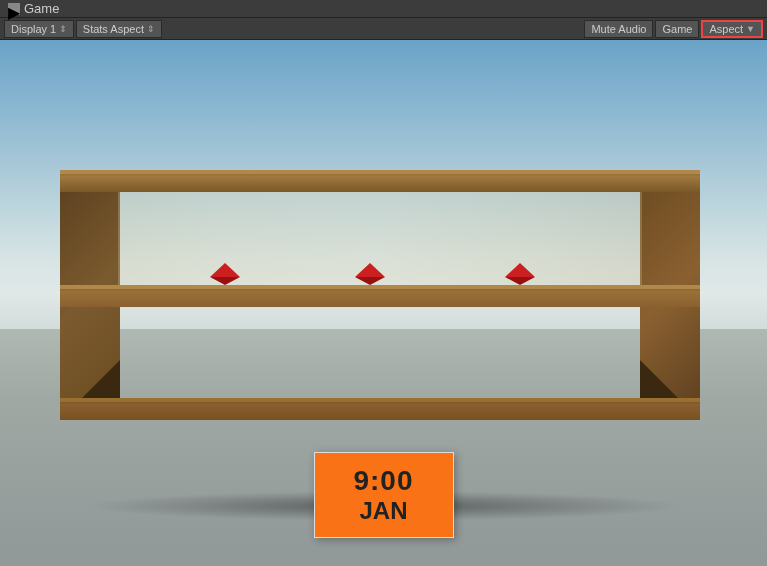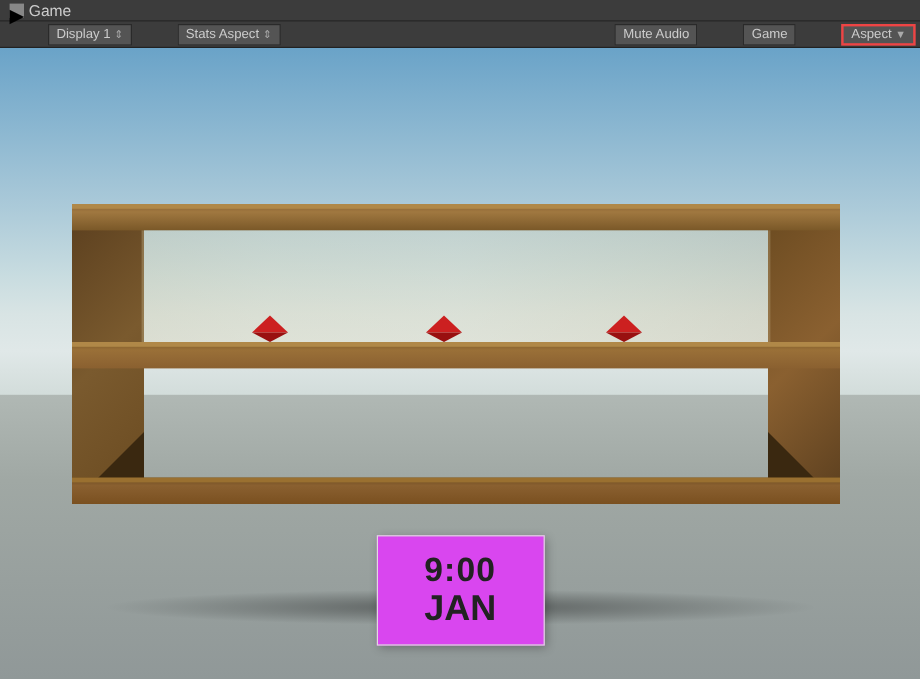--- a/index.html
+++ b/index.html
@@ -41,21 +41,20 @@
       background: #545454;
       border: 1px solid #2a2a2a;
       color: #ccc;
       font-size: 11px;
       display: flex;
       align-items: center;
       padding: 0 6px;
       cursor: pointer;
       white-space: nowrap;
       gap: 3px;
-      margin-left: 36px;
     }
     .toolbar-item.active-red {
       border: 2px solid #e44;
       background: #545454;
     }
     .scale-container {
       display: flex;
       align-items: center;
       gap: 4px;
     }
@@ -253,37 +252,37 @@
       border-bottom: 6px solid rgba(255,160,160,0.6);
     }
 
     
     .sign {
       position: absolute;
       bottom: 28px;
       left: 50%;
       transform: translateX(-50%);
       width: 140px;
-      background: #d946ef;
+      background: #f97316;
       border: 1px solid #ddd;
       display: flex;
       flex-direction: column;
       align-items: center;
       justify-content: center;
       padding: 12px 8px;
       box-shadow: 2px 2px 8px rgba(0,0,0,0.3);
     }
     .sign-time {
       font-size: 28px;
       font-weight: bold;
       color: #222;
       letter-spacing: 1px;
     }
     .sign-month {
-      font-size: 30px;
+      font-size: 24px;
       font-weight: bold;
       color: #222;
     }
 
     
     .shelf-shadow {
       position: absolute;
       bottom: 45px;
       left: 50%;
       transform: translateX(-50%);

